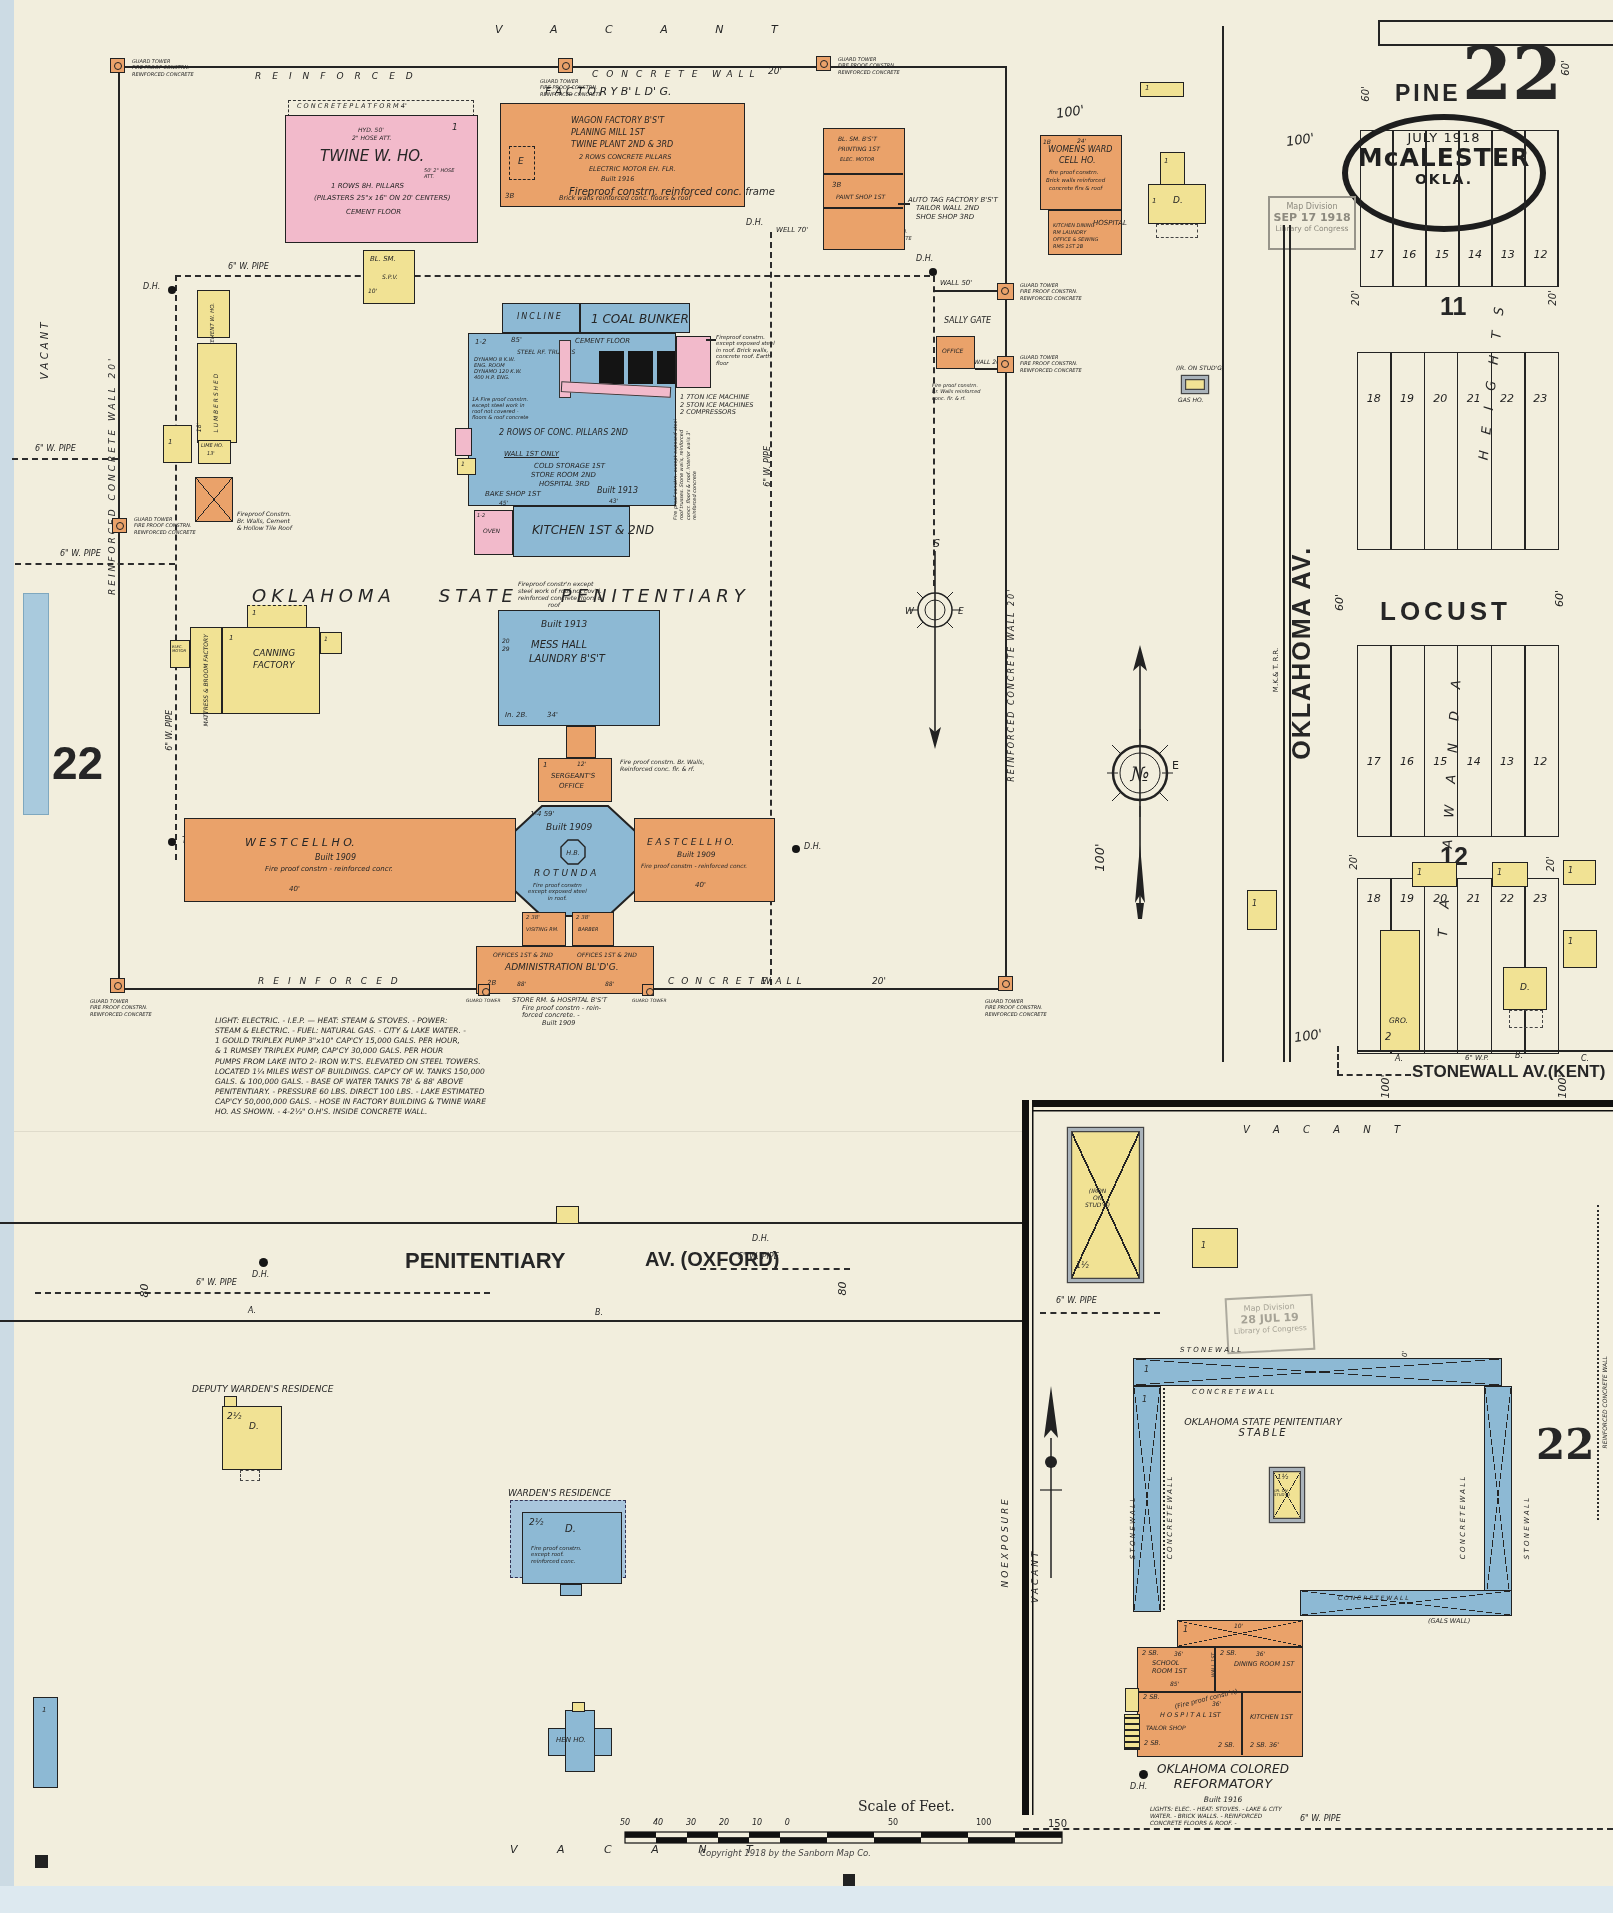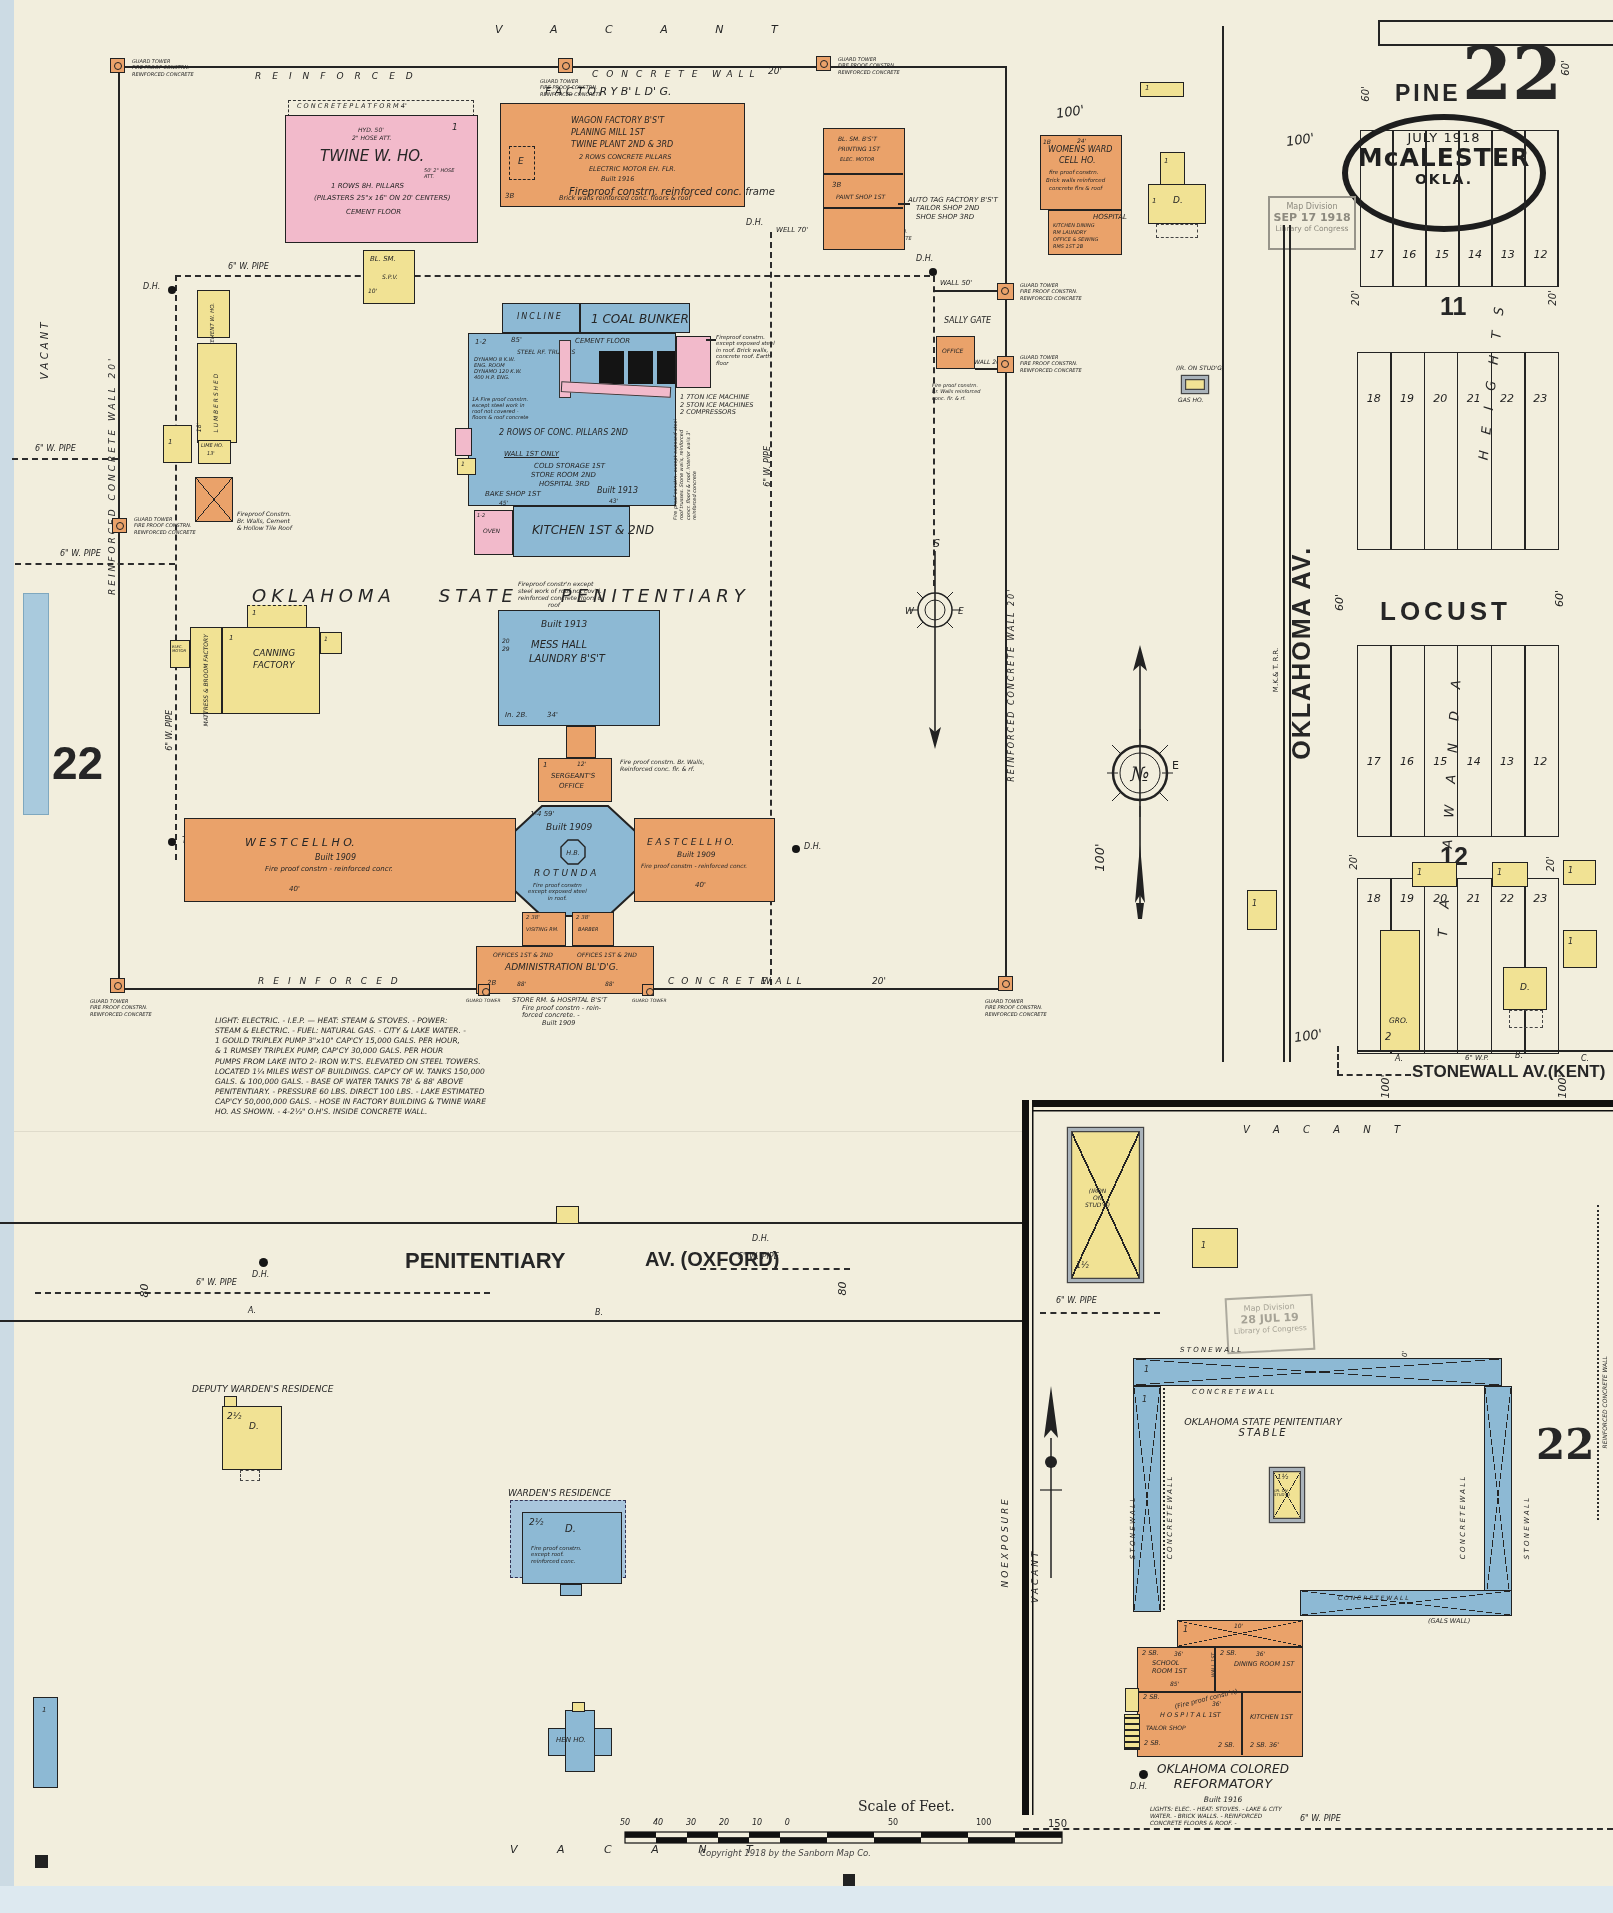--- a/index.html
+++ b/index.html
@@ -256,35 +256,35 @@
   <div class="b or" style="left:823px;top:128px;width:82px;height:122px;">
     <div class="lh" style="left:0;top:44px;width:79px;background:#222;"></div>
     <div class="lh" style="left:0;top:78px;width:79px;background:#222;"></div>
     <div class="lbl" style="left:14px;top:6px;font-size:6px;">BL. SM.  B'S'T</div>
     <div class="lbl" style="left:14px;top:16px;font-size:6px;">PRINTING  1ST</div>
     <div class="lbl" style="left:16px;top:28px;font-size:5px;">ELEC. MOTOR</div>
     <div class="lbl" style="left:8px;top:52px;font-size:7px;">3B</div>
     <div class="lbl" style="left:12px;top:64px;font-size:6px;">PAINT  SHOP 1ST</div>
   </div>
   <div class="lbl" style="left:908px;top:196px;font-size:7px;">
-    <span>AUTO TAG FACTORY B'S'T</span><br><span style="padding-left:8px;">TAILOR SHOP 2ND</span><br><span style="padding-left:8px;">SHOE SHOP 3RD</span>
+    <span>AUTO TAG FACTORY B'S'T</span><br><span style="padding-left:8px;">TAILOR WALL 2ND</span><br><span style="padding-left:8px;">SHOE SHOP 3RD</span>
   </div>
   <div class="lh" style="left:898px;top:203px;width:12px;"></div>
 
   <div class="b or" style="left:1040px;top:135px;width:82px;height:75px;">
     <div class="lbl" style="left:2px;top:2px;font-size:6px;">1B</div>
     <div class="lbl" style="left:36px;top:1px;font-size:6px;">24'</div>
     <div class="lbl" style="left:7px;top:9px;font-size:8px;">WOMENS  WARD</div>
     <div class="lbl" style="left:18px;top:20px;font-size:8px;">CELL  HO.</div>
     <div class="lbl" style="left:8px;top:33px;font-size:5.5px;">fire proof constrn.</div>
     <div class="lbl" style="left:5px;top:41px;font-size:5.5px;">Brick walls reinforced</div>
     <div class="lbl" style="left:8px;top:49px;font-size:5.5px;">concrete flrs &amp; roof</div>
   </div>
   <div class="b or" style="left:1048px;top:210px;width:74px;height:45px;">
-    <div class="lbl" style="left:16px;top:2px;font-size:7px;padding-left:28px;">HOSPITAL</div>
+    <div class="lbl" style="left:16px;top:8px;font-size:7px;padding-left:28px;">HOSPITAL</div>
     <div class="lbl" style="left:4px;top:12px;font-size:5px;">KITCHEN  DINING</div>
     <div class="lbl" style="left:4px;top:19px;font-size:5px;">RM  LAUNDRY</div>
     <div class="lbl" style="left:4px;top:26px;font-size:5px;">OFFICE &amp; SEWING</div>
     <div class="lbl" style="left:4px;top:33px;font-size:5px;">RMS  1ST    2B</div>
   </div>
 
   <div class="b ye" style="left:1160px;top:152px;width:25px;height:34px;">
       <span class="lbl" style="left:3px;top:4px;font-size:7px;">1</span>
     </div>
   <div class="b ye" style="left:1148px;top:184px;width:58px;height:40px;">

